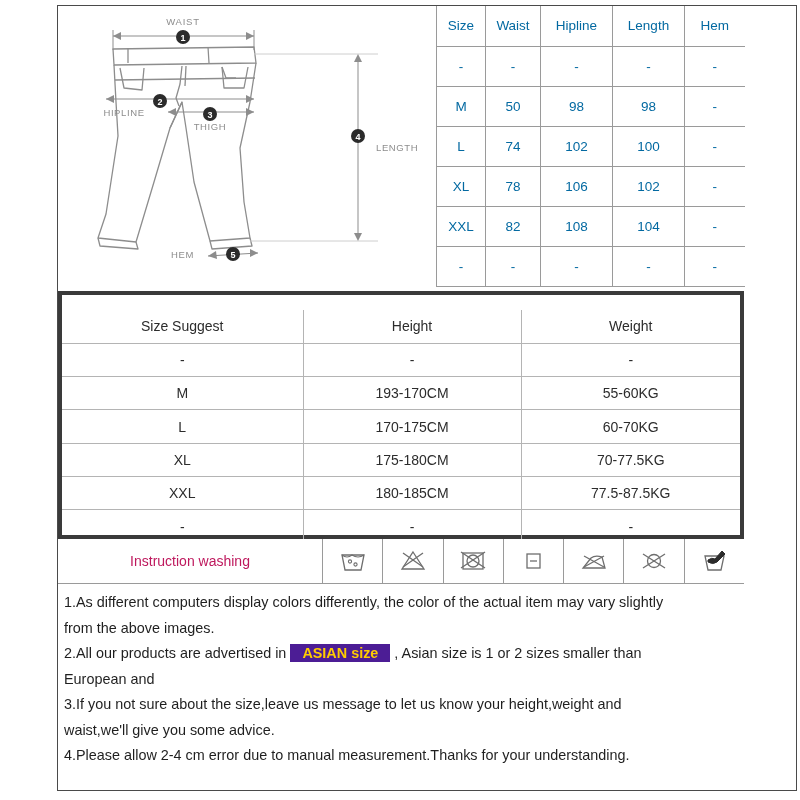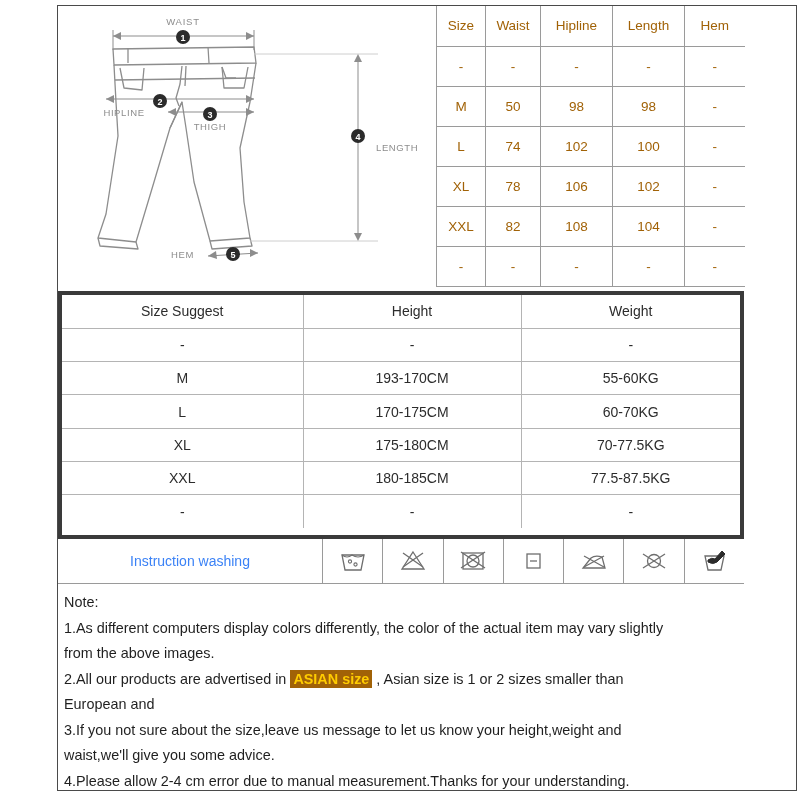--- a/index.html
+++ b/index.html
@@ -50,21 +50,21 @@
   table.t1 {
     border-collapse: collapse;
     width: 308px;
     table-layout: fixed;
   }
   table.t1 td, table.t1 th {
     border: 1px solid #9a9a9a;
     text-align: center;
     vertical-align: middle;
     font-size: 13.5px;
-    color: #a16207;
+    color: #0369a1;
     font-weight: normal;
     height: 40px;
     padding: 0;
   }
   table.t1 tr:first-child td { border-top: none; }
   table.t1 tr td:last-child { border-right: none; }
   .c-size { width: 49px; }
   .c-waist { width: 55px; }
   .c-hip { width: 72px; }
   .c-len { width: 72px; }
@@ -75,20 +75,21 @@
     position: absolute;
     left: 0px; top: 285px;
     width: 686px; height: 248px;
     border: 4px solid #3a3a3a;
     background: #fff;
   }
   table.t2 {
     border-collapse: collapse;
     width: 100%;
     table-layout: fixed;
+    margin-top: 15px;
   }
   table.t2 td {
     border: 1px solid #b4b4b4;
     text-align: center;
     vertical-align: middle;
     font-size: 14px;
     color: #2c2c2c;
     height: 33.3px;
     padding: 0;
   }
@@ -108,21 +109,21 @@
     display: flex;
     background: #fff;
     border-bottom: 1px solid #9a9a9a;
   }
   .wash-label {
     width: 265px;
     display: flex;
     align-items: center;
     justify-content: center;
     font-size: 14px;
-    color: #3b82f6;
+    color: #be185d;
     border-right: 1px solid #9a9a9a;
   }
   .wash-icons {
     flex: 1;
     display: flex;
   }
   .wash-cell {
     flex: 1;
     display: flex;
     align-items: center;
@@ -140,24 +141,24 @@
     padding: 6px 8px 0 6px;
     background: #fff;
   }
   .note-line {
     font-size: 14.4px;
     color: #1f1f1f;
     line-height: 25.5px;
     white-space: nowrap;
   }
   .hl {
-    background: #a16207;
+    background: #4c1d95;
     color: #ffcc00;
     font-weight: bold;
-    padding: 1px 3px;
+    padding: 1px 12px;
   }
 </style>
 </head>
 <body>
 
 <div id="root">
   <div class="outer-frame">
 
     <div class="top-section">
 
@@ -399,21 +400,20 @@
         <div class="wash-cell">
           <svg width="30" height="28" viewBox="0 0 30 28">
             <path d="M6 9 L25 9 L22 23 L9 23 Z" fill="none" stroke="#6e6e6e" stroke-width="1.3"></path>
             <path d="M9 13 Q13 10 16 12 L23 4 L26 7 L18 15 Q14 18 9 15 Z" fill="#2b2b2b" stroke="#2b2b2b" stroke-width="1"></path>
           </svg>
         </div>
       </div>
     </div>
 
     <div class="note-box">
-      <div class="note-line">Note:</div>
       <div class="note-line">1.As different computers display colors differently, the color of the actual item may vary slightly</div>
       <div class="note-line">from the above images.</div>
       <div class="note-line"><span>2.All our products are advertised in </span><span class="hl">ASIAN size</span><span> , Asian size is 1 or 2 sizes smaller than</span></div>
       <div class="note-line">European and</div>
       <div class="note-line">3.If you not sure about the size,leave us message to let us know your height,weight and</div>
       <div class="note-line">waist,we'll give you some advice.</div>
       <div class="note-line">4.Please allow 2-4 cm error due to manual measurement.Thanks for your understanding.</div>
     </div>
 
   </div>

